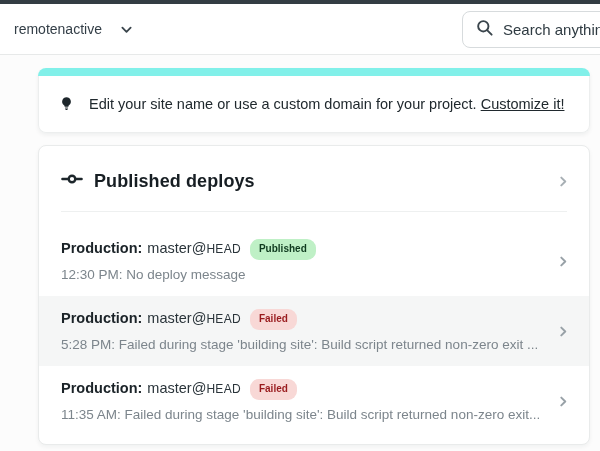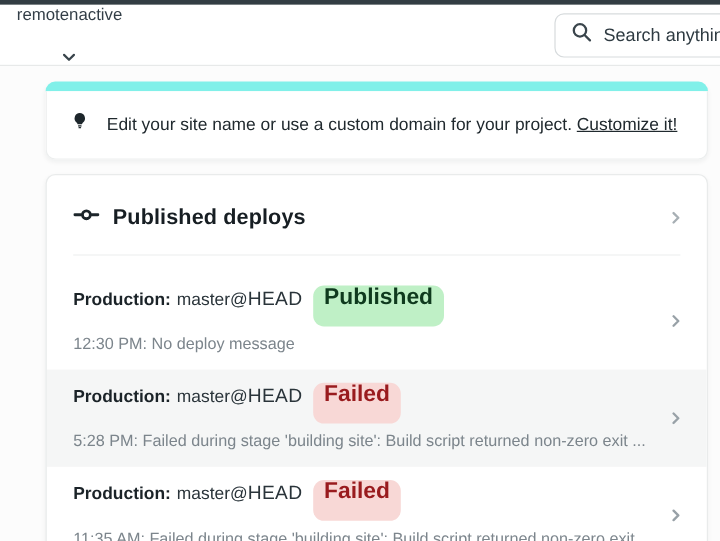--- a/index.html
+++ b/index.html
@@ -13,21 +13,20 @@
   
   .top-strip { height:4px; background:var(--topbar-strip,#333d43); }
   .topbar {
     height:51px; background:#fff; border-bottom:1px solid #e7e9e9;
     display:flex; align-items:center; padding:0 0 0 14px;
   }
   .site-switcher {
     display:flex; align-items:center; gap:19px; cursor:pointer;
     font-size:14px; font-weight:500; color:#333e47; background:none; border:none;
     font-family:inherit;
-    flex-direction:column;
   }
   .search-box {
     margin-left:auto; margin-right:-58px;
     width:196px; height:37px; flex:none;
     border:1px solid #d7dbdd; border-radius:8px; background:#fff;
     display:flex; align-items:center; gap:9px; padding:0 12px;
   }
   .search-box input {
     border:none; outline:none; background:transparent; flex:1; min-width:0;
     font-family:inherit; font-size:15px; color:#2f3b42;
@@ -38,21 +37,21 @@
     margin:13px 10px 0 38px; border-radius:8px;
     box-shadow:0 2px 4px rgba(14,30,37,.06);
   }
   .banner-accent {
     height:8px; background:var(--accent-teal,#81f0e9);
     border-radius:8px 8px 0 0;
   }
   .banner-body {
     background:#fff; border:1px solid #ecEEee; border-top:none;
     border-radius:0 0 8px 8px;
-    padding:17px 20px; display:flex; align-items:flex-start; gap:15px;
+    padding:17px 20px; display:flex; align-items:flex-end; gap:15px;
   }
   .banner-text { font-size:14.5px; color:#20292e; line-height:22px; white-space:nowrap; }
   .banner-link {
     color:var(--link-text,#20292e); text-decoration:underline; font-weight:500;
     margin-left:4px; cursor:pointer;
   }
   
   .deploys-card {
     margin:12px 10px 0 38px; background:#fff;
     border:1px solid #e9ebeb; border-radius:8px;
@@ -69,24 +68,24 @@
   .rows { padding-top:14px; }
   .row {
     display:flex; align-items:center;
     padding:12px 22px; cursor:pointer;
   }
   .row.highlighted { background:var(--row-highlight-bg,#f5f6f6); }
   .row-main { flex:1; min-width:0; }
   .row-title { display:flex; align-items:baseline; white-space:nowrap; line-height:20px; }
   .ctx { font-weight:700; font-size:14.5px; color:#1b2328; }
   .branch { font-size:14.5px; color:#2a343a; margin-left:5px; }
-  .ref { font-size:16px; color:#2a343a; letter-spacing:.3px; }
+  .ref { font-size:12px; color:#2a343a; letter-spacing:.3px; }
   .badge {
-    margin-left:9px; font-size:19px; font-weight:700;
-    padding:2px 9px 16px; border-radius:9px; line-height:16px;
+    margin-left:9px; font-size:10px; font-weight:700;
+    padding:2px 9px 3px; border-radius:9px; line-height:16px;
     position:relative; top:-1px;
   }
   .badge.success { background:var(--badge-success-bg,#bff0c6); color:var(--badge-success-text,#0f3a1e); }
   .badge.error   { background:var(--badge-error-bg,#f8d8d6);   color:var(--badge-error-text,#991b1e); }
   .row-sub {
     margin-top:5px; font-size:13.5px; color:#7c858c; line-height:18px;
     white-space:nowrap; overflow:hidden;
   }
   .chev { flex:none; display:flex; align-items:center; margin-left:12px; }
 </style>

